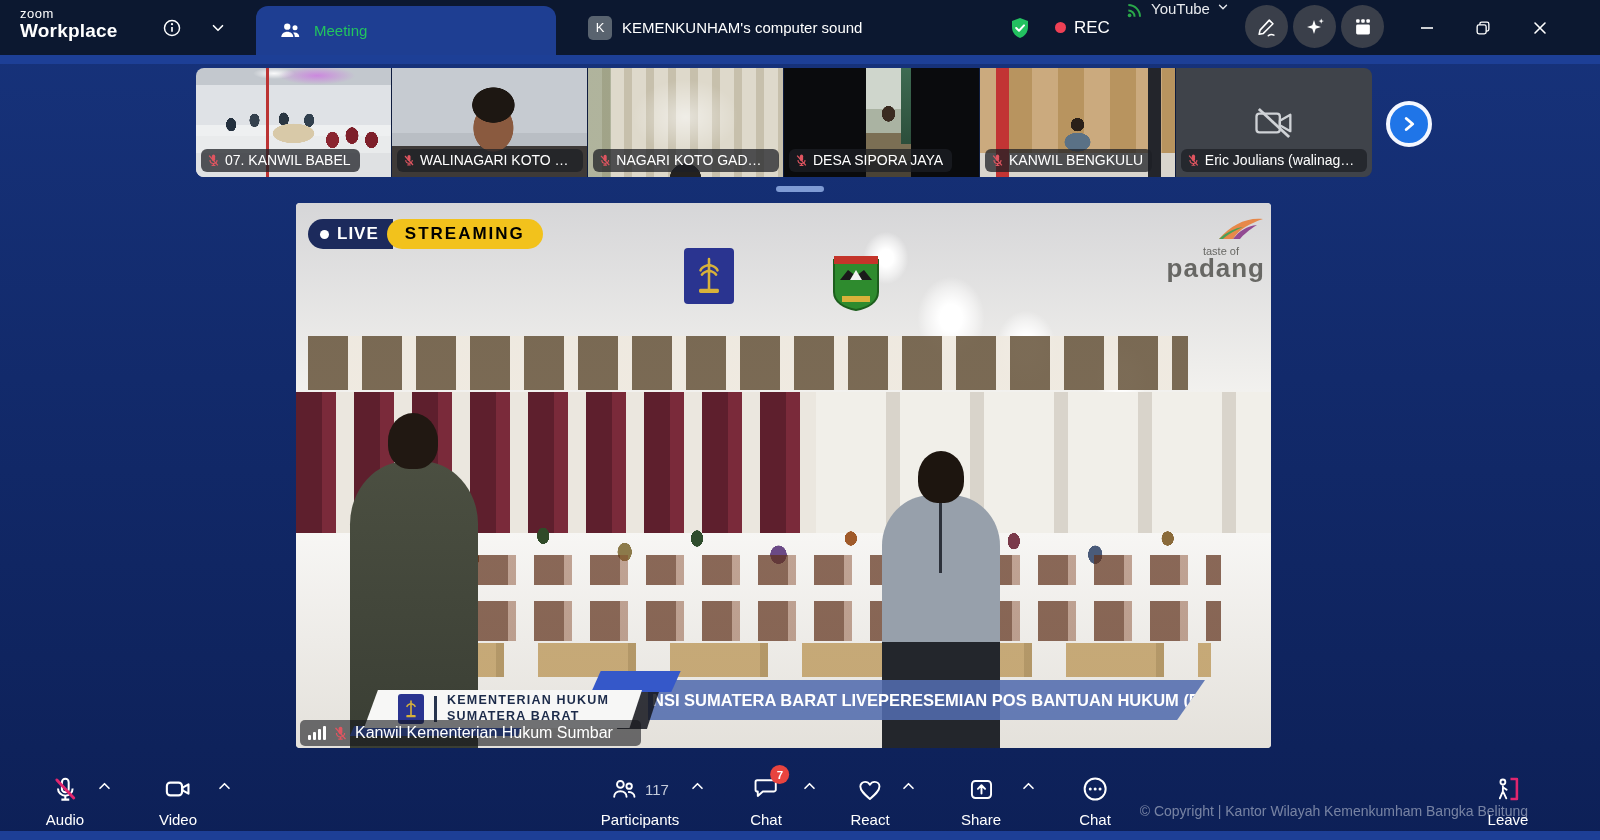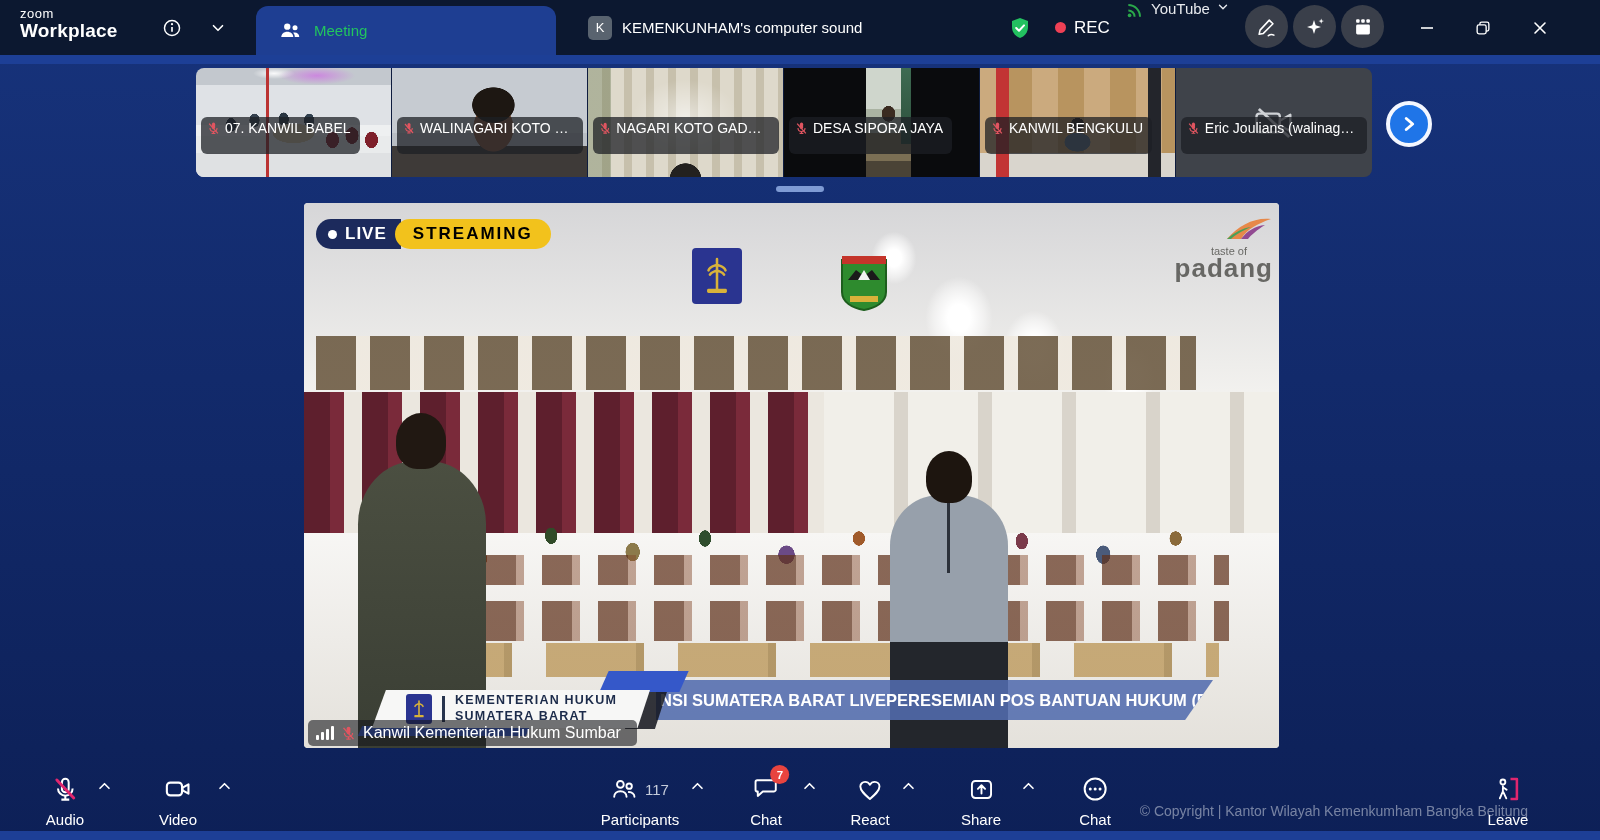--- a/index.html
+++ b/index.html
@@ -33,22 +33,22 @@
   .circle-btn { position:absolute; top:5px; width:43px; height:43px; border-radius:50%; background:#3a3f4a;
                 border:none; display:flex; align-items:center; justify-content:center; cursor:pointer; }
   .win-btn { position:absolute; top:0; width:46px; height:55px; background:none; border:none; color:#fff;
              display:flex; align-items:center; justify-content:center; cursor:pointer; }
 
   
   .filmstrip { position:absolute; left:196px; top:68px; width:1176px; height:109px; display:flex; z-index:10; }
   .tile { position:relative; width:196px; height:109px; overflow:hidden; border-right:1px solid #0e1c3e; cursor:pointer; }
   .tile:first-child { border-radius:8px 0 0 8px; }
   .tile:last-child  { border-radius:0 8px 8px 0; border-right:none; }
-  .tile-label { position:absolute; left:5px; bottom:23px; max-width:186px; display:flex; align-items:center; gap:5px;
-                background:rgba(28,31,37,.74); border-radius:6px; padding:3px 9px 18px 6px; color:#fff; font-size:14px;
+  .tile-label { position:absolute; left:5px; bottom:5px; max-width:186px; display:flex; align-items:center; gap:5px;
+                background:rgba(28,31,37,.74); border-radius:6px; padding:3px 9px 4px 6px; color:#fff; font-size:14px;
                 white-space:nowrap; overflow:hidden; text-overflow:ellipsis; }
   .tile-label span { overflow:hidden; text-overflow:ellipsis; }
   .layer { position:absolute; inset:0; }
 
   .t1 { background:linear-gradient(180deg,#c3c8ce 0 16%,#dfe2e6 16% 52%,#eef0f1 52%); }
   .t1 .glare { background:radial-gradient(55px 13px at 62% 7%, rgba(205,125,225,.85), transparent 70%),
                radial-gradient(30px 8px at 40% 5%, rgba(255,255,255,.9), transparent 70%); }
   .t1 .scene { background:
       linear-gradient(90deg, transparent 0 36%, #b33 36% 37.5%, transparent 37.5%),
       radial-gradient(34px 16px at 50% 60%, #d8c9a8 60%, transparent 62%),
@@ -85,21 +85,21 @@
       radial-gradient(22px 16px at 50% 68%, #5a7186 58%, transparent 60%),
       linear-gradient(180deg, transparent 0 78%, #d9d5cd 78%); }
 
   .strip-indicator { position:absolute; left:776px; top:186px; width:48px; height:6px; border-radius:3px;
                      background:#7f9bd4; cursor:pointer; z-index:10; }
   .next-btn { position:absolute; left:1386px; top:101px; width:46px; height:46px; border-radius:50%;
               background:#1f75e8; border:4px solid #f4f7ff; display:flex; align-items:center; justify-content:center;
               cursor:pointer; z-index:11; }
 
   
-  .video { position:absolute; left:304px; top:203px; width:975px; height:545px; background:#e9e7e2;
+  .video { position:absolute; left:296px; top:203px; width:975px; height:545px; background:#e9e7e2;
            border-radius:4px; overflow:hidden; z-index:5; }
   .v-ceiling { position:absolute; left:0; top:0; width:100%; height:195px;
       background:linear-gradient(180deg,#d6d6d8 0%,#f3f2ef 100%); }
   .chand { position:absolute; border-radius:50%;
       background:radial-gradient(closest-side, #fff 25%, rgba(255,255,255,.45) 55%, transparent 75%); }
   .c1 { left:610px; top:60px;  width:90px;  height:110px; }
   .c2 { left:690px; top:95px;  width:80px;  height:100px; }
   .c3 { left:790px; top:130px; width:70px;  height:90px; }
   .c4 { left:560px; top:20px;  width:60px;  height:70px; }
   .v-portraits { position:absolute; left:12px; top:133px; width:880px; height:54px; opacity:.9;
@@ -161,21 +161,21 @@
       transform:skewX(-24deg); z-index:7; }
   .lt-blue-bottom { position:absolute; left:56px; top:523px; width:168px; height:10px; background:#3558c9;
       transform:skewX(-24deg); z-index:7; }
   .lt-white { position:absolute; left:68px; top:487px; width:278px; height:38px; background:#f7f7f6;
       clip-path:polygon(5% 0,100% 0,95.5% 100%,0 100%); display:flex; align-items:center; gap:10px;
       padding-left:34px; z-index:8; }
   .lt-logo { width:26px; height:30px; background:#2a3490; border-radius:3px; display:flex; align-items:center; justify-content:center; }
   .lt-div { width:3px; height:26px; background:#27344e; }
   .lt-text { color:#1c2b4a; font-weight:bold; font-size:12.5px; letter-spacing:1.2px; line-height:1.25; }
   .speaker { position:absolute; left:4px; bottom:2px; display:flex; align-items:center; gap:7px;
-      background:rgba(22,24,28,.6); border-radius:5px; padding:4px 16px 4px 8px; color:#fff; font-size:16px; z-index:9; }
+      background:rgba(22,24,28,.6); border-radius:5px; padding:4px 28px 4px 8px; color:#fff; font-size:16px; z-index:9; }
   .sig { display:flex; align-items:flex-end; gap:2px; height:14px; }
   .sig i { display:block; width:3px; background:#fff; border-radius:1px; }
 
   
   .ctrl { position:absolute; bottom:12px; transform:translateX(-50%); display:flex; flex-direction:column;
           align-items:center; gap:7px; background:none; border:none; color:#fff; cursor:pointer; }
   .ctrl .lbl { font-size:15px; color:#fff; }
   .icon-row { display:flex; align-items:center; gap:7px; height:30px; }
   .count { font-size:15px; color:#c4cbda; }
   .chev-up { position:absolute; bottom:45px; background:none; border:none; cursor:pointer; }

